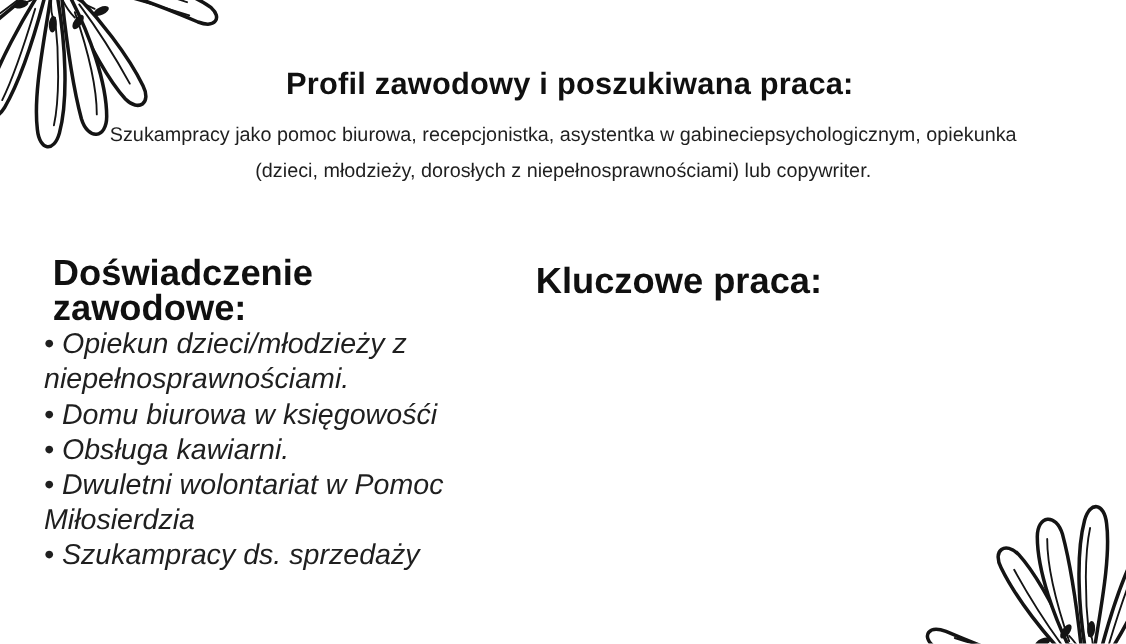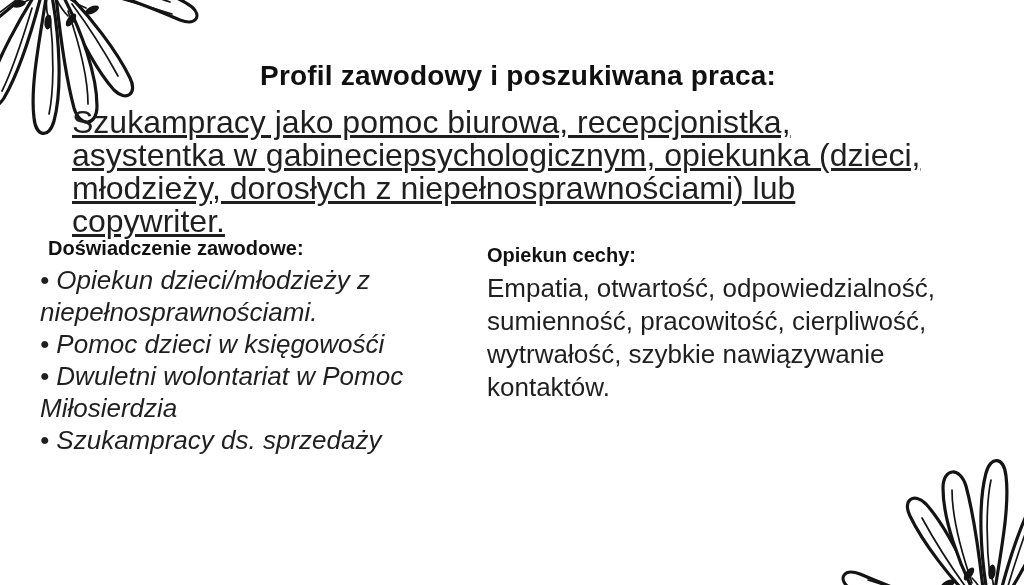--- a/index.html
+++ b/index.html
@@ -23,25 +23,25 @@
   .petal{fill:#ffffff;stroke:var(--flower-stroke);stroke-width:3.2;stroke-linejoin:round;stroke-linecap:round;}
   .vein{fill:none;stroke:var(--flower-stroke);stroke-width:1.7;stroke-linecap:round;}
   .anther{fill:var(--flower-stroke);stroke:none;}
   .title{
     position:absolute;top:53px;left:0;width:100%;margin:6px;
     text-align:center;font-size:28px;font-weight:700;line-height:34px;
     color:var(--heading);letter-spacing:.2px;
   }
   .intro{
     position:absolute;top:106px;left:50%;transform:translateX(-50%);
-    width:880px;margin:0;
-    font-size:32px;line-height:33px;text-decoration:underline;
+    width:880px;margin:0;text-align:center;
+    font-size:18px;line-height:33px;
   }
   .col{position:absolute;margin:0;}
-  .col h2{margin:0;font-size:20px;font-weight:700;color:var(--heading);}
+  .col h2{margin:0;font-size:33px;font-weight:700;color:var(--heading);}
   .col-left{top:232px;left:40px;width:420px;font-size:26px;line-height:32px;}
   .col-left h2{line-height:32px;padding-left:8px;}
   .col-right{top:238px;left:487px;width:500px;font-size:26px;line-height:33px;}
   .col-right h2{line-height:34px;}
   .col-left ul{margin:0;padding:0;list-style:none;font-style:italic;}
   .col-right p{margin:0;}
 </style>
 </head>
 <body>
 
@@ -83,22 +83,22 @@
 </svg>
 
 <h1 class="title">Profil zawodowy i poszukiwana praca:</h1>
 
 <p class="intro">Szukampracy jako pomoc biurowa, recepcjonistka, asystentka w gabineciepsychologicznym, opiekunka (dzieci, młodzieży, dorosłych z niepełnosprawnościami) lub copywriter.</p>
 
 <section class="col col-left">
   <h2>Doświadczenie zawodowe:</h2>
   <ul>
       <li>• Opiekun dzieci/młodzieży z niepełnosprawnościami.</li>
-      <li>• Pomoc dzieci w księgowośći</li>
+      <li>• Domu biurowa w księgowośći</li>
+      <li>• Obsługa kawiarni.</li>
       <li>• Dwuletni wolontariat w Pomoc Miłosierdzia</li>
       <li>• Szukampracy ds. sprzedaży</li>
     </ul>
 </section>
 
 <section class="col col-right">
-  <h2>Opiekun cechy:</h2>
-  <p>Empatia, otwartość, odpowiedzialność, sumienność, pracowitość, cierpliwość, wytrwałość, szybkie nawiązywanie kontaktów.</p>
+  <h2>Kluczowe praca:</h2>
 </section>
 
 </body></html>

